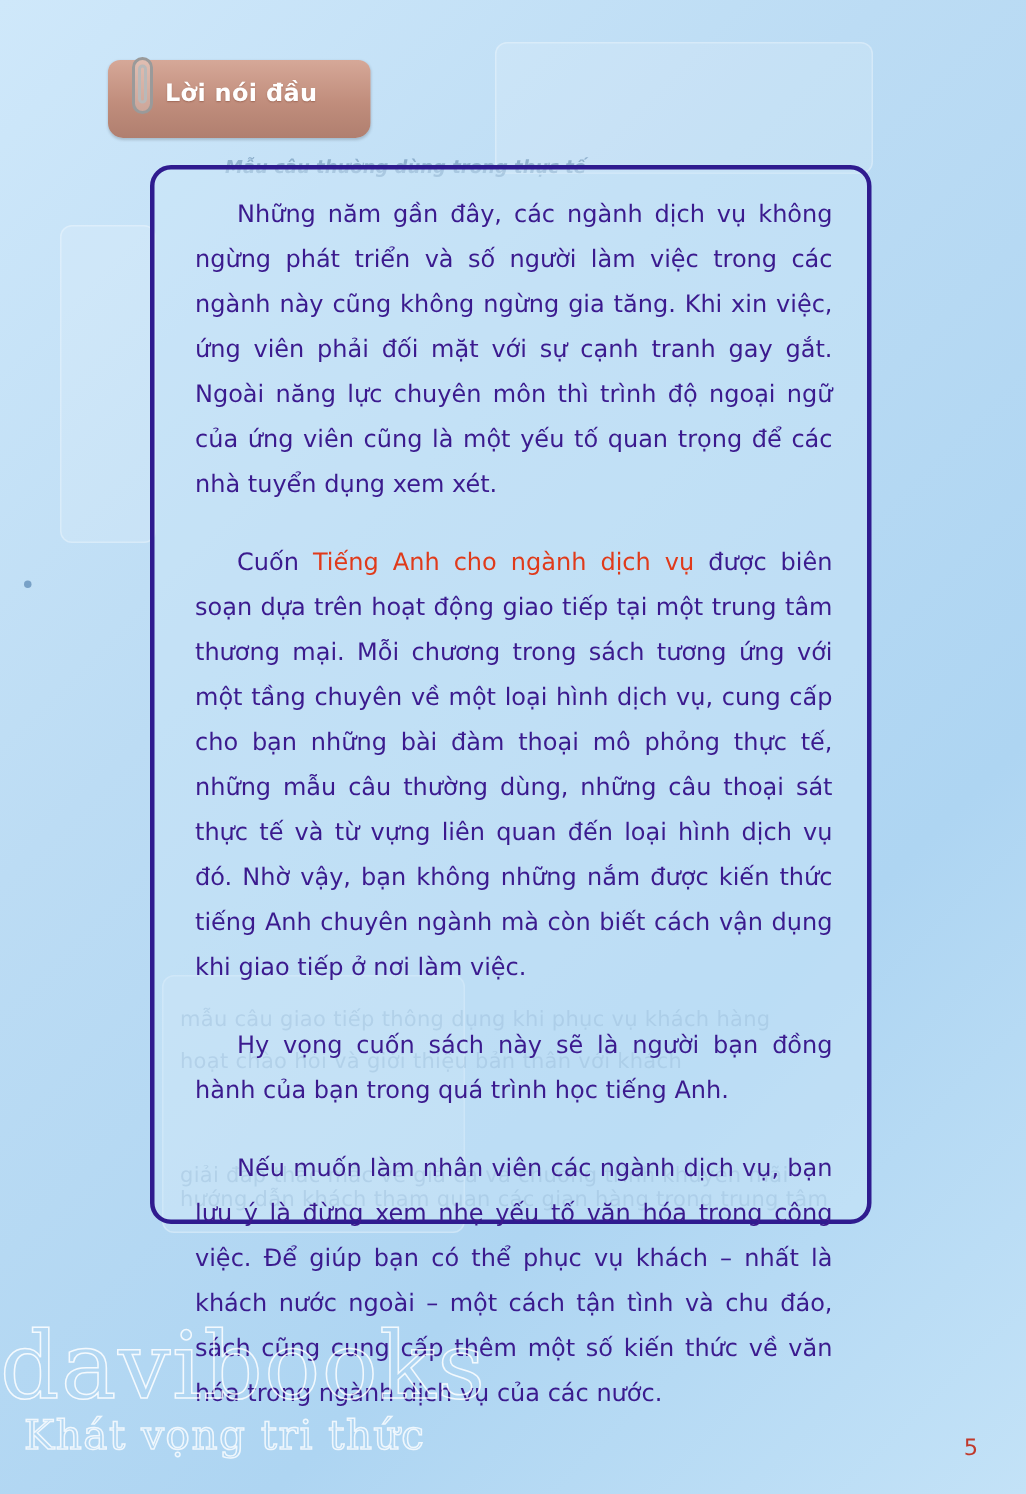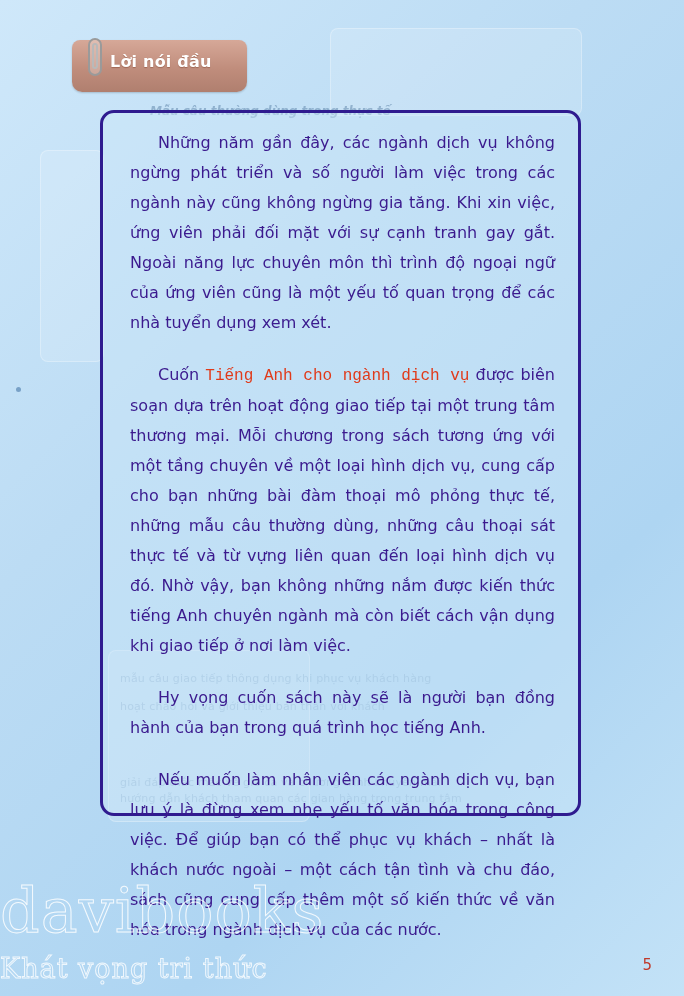--- a/index.html
+++ b/index.html
@@ -35,21 +35,21 @@
   }
   .ghost-title {
     left: 150px; top: 104px;
     font-size: 12px;
     font-weight: bold;
     color: rgba(70,110,150,0.42);
     font-style: italic;
   }
   .ghost-block {
     left: 120px;
-    font-size: 11px;
+    font-size: 14px;
     color: rgba(95,135,175,0.34);
     letter-spacing: .2px;
   }
 
   
   .bleed-box {
     position: absolute;
     border-radius: 8px;
     background: rgba(255,255,255,0.14);
     border: 1px solid rgba(255,255,255,0.28);
@@ -138,21 +138,20 @@
     font-size: 16px;
     line-height: 30px;
     color: #3b1a8e;
     text-align: justify;
     text-indent: 28px;
     font-family: "DejaVu Sans", sans-serif;
   }
   p.para:last-child { margin-bottom: 0; }
   .hl {
     color: #e03a1a;
-    font-family: Liberation Mono, monospace;
   }
 
   
   .watermark {
     position: absolute;
     left: 0;
     top: 880px;
     width: 684px;
     text-align: left;
     pointer-events: none;
@@ -164,21 +163,22 @@
     -webkit-text-stroke: 1px rgba(255,255,255,0.85);
     letter-spacing: 1px;
     line-height: 62px;
   }
   .wm-sub {
     font-family: "DejaVu Serif", serif;
     font-size: 27px;
     color: rgba(255,255,255,0.0);
     -webkit-text-stroke: 1px rgba(255,255,255,0.8);
     letter-spacing: 1px;
-    margin-top: 11px;
+    margin-top: 0;
+    padding-left: 16px;
   }
 
   .page-number {
     position: absolute;
     right: 32px;
     bottom: 22px;
     font-size: 15px;
     color: #c0392b;
     font-family: "DejaVu Sans", sans-serif;
   }

